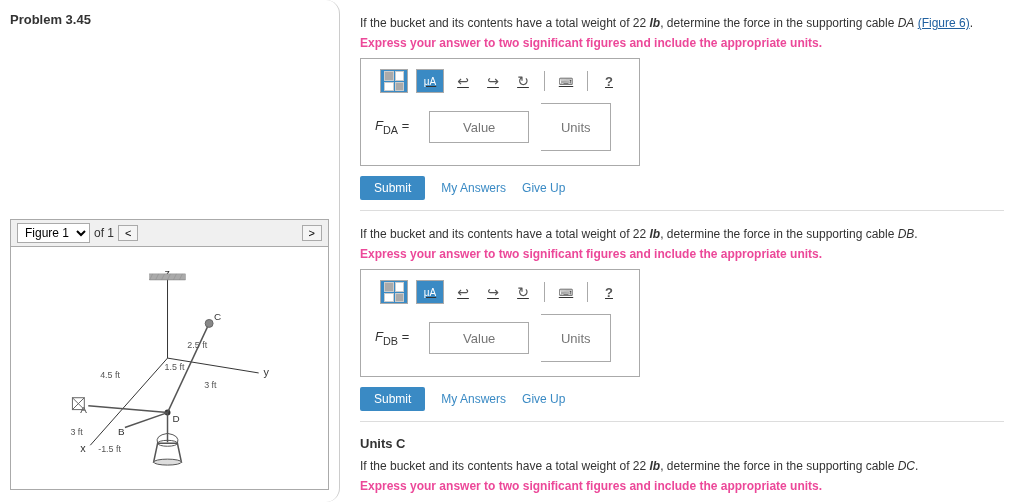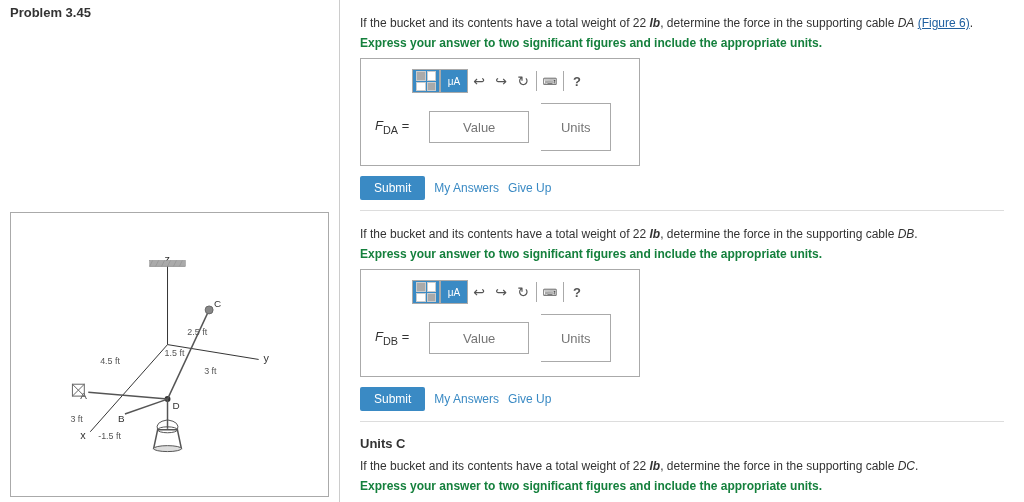--- a/index.html
+++ b/index.html
@@ -3,23 +3,24 @@
   <meta charset="utf-8">
   <style>
     * { box-sizing: border-box; margin: 0; padding: 0; }
     body { font-family: Arial, sans-serif; font-size: 13px; background: #fff; color: #333; display: flex; height: 502px; overflow: hidden; }
 
     
     .left-panel {
       width: 340px;
       min-width: 340px;
       border-right: 1px solid #ccc;
-      padding: 5px 10px;
+      padding: 12px 10px;
       display: flex;
       flex-direction: column;
+      border-radius: 14px;
     }
     .problem-title {
       font-size: 13px;
       font-weight: bold;
       color: #333;
       margin-bottom: 12px;
     }
     .figure-box {
       border: 1px solid #aaa;
       flex: 1;
@@ -88,38 +89,39 @@
     }
     .part-description {
       font-size: 12px;
       color: #333;
       margin-bottom: 4px;
       line-height: 1.5;
     }
     .part-instruction {
       font-size: 12px;
       font-weight: bold;
-      color: #15803d;
+      color: #ec4899;
       margin-bottom: 8px;
     }
 
     
     .answer-box {
       border: 1px solid #aaa;
       background: #fff;
       padding: 10px 14px 14px 14px;
       display: inline-block;
       min-width: 280px;
     }
     .toolbar {
       display: flex;
       align-items: center;
-      gap: 0;
+      gap: 8px;
       margin-bottom: 10px;
       justify-content: center;
+      text-decoration: underline;
     }
     .toolbar-btn {
       width: 28px;
       height: 24px;
       border: 1px solid #aaa;
       background: #3a8ac4;
       color: #fff;
       font-size: 10px;
       cursor: pointer;
       display: flex;
@@ -179,21 +181,21 @@
       height: 48px;
       font-size: 13px;
       color: #aaa;
       text-align: center;
       outline: none;
       cursor: text;
     }
     .submit-row {
       display: flex;
       align-items: center;
-      gap: 9px;
+      gap: 16px;
       margin-top: 10px;
     }
     .submit-btn {
       background: #3a8ac4;
       color: #fff;
       border: none;
       padding: 5px 14px;
       font-size: 12px;
       cursor: pointer;
       border-radius: 2px;
@@ -228,20 +230,28 @@
     }
   </style>
 </head>
 <body>
 
 <div class="left-panel">
   <div class="problem-title">Problem 3.45</div>
 
   <div style="flex:1; display:flex; flex-direction:column; justify-content:flex-end; margin-top: 180px;">
     <div class="figure-box">
+      <div class="figure-header">
+        <select class="figure-select">
+          <option>Figure 1</option>
+        </select>
+        <span class="figure-of">of 1</span>
+        <button class="figure-nav-btn">&lt;</button>
+        <button class="figure-nav-btn">&gt;</button>
+      </div>
       <div class="figure-content">
         
         <svg viewBox="0 0 320 220" class="figure-svg">
 
           <text x="155" y="18" font-size="11" fill="#333">z</text>
           <line x1="158" y1="20" x2="158" y2="100" stroke="#333" stroke-width="1"></line>
 
           <text x="255" y="118" font-size="11" fill="#333">y</text>
           <line x1="158" y1="100" x2="250" y2="115" stroke="#333" stroke-width="1"></line>
 

